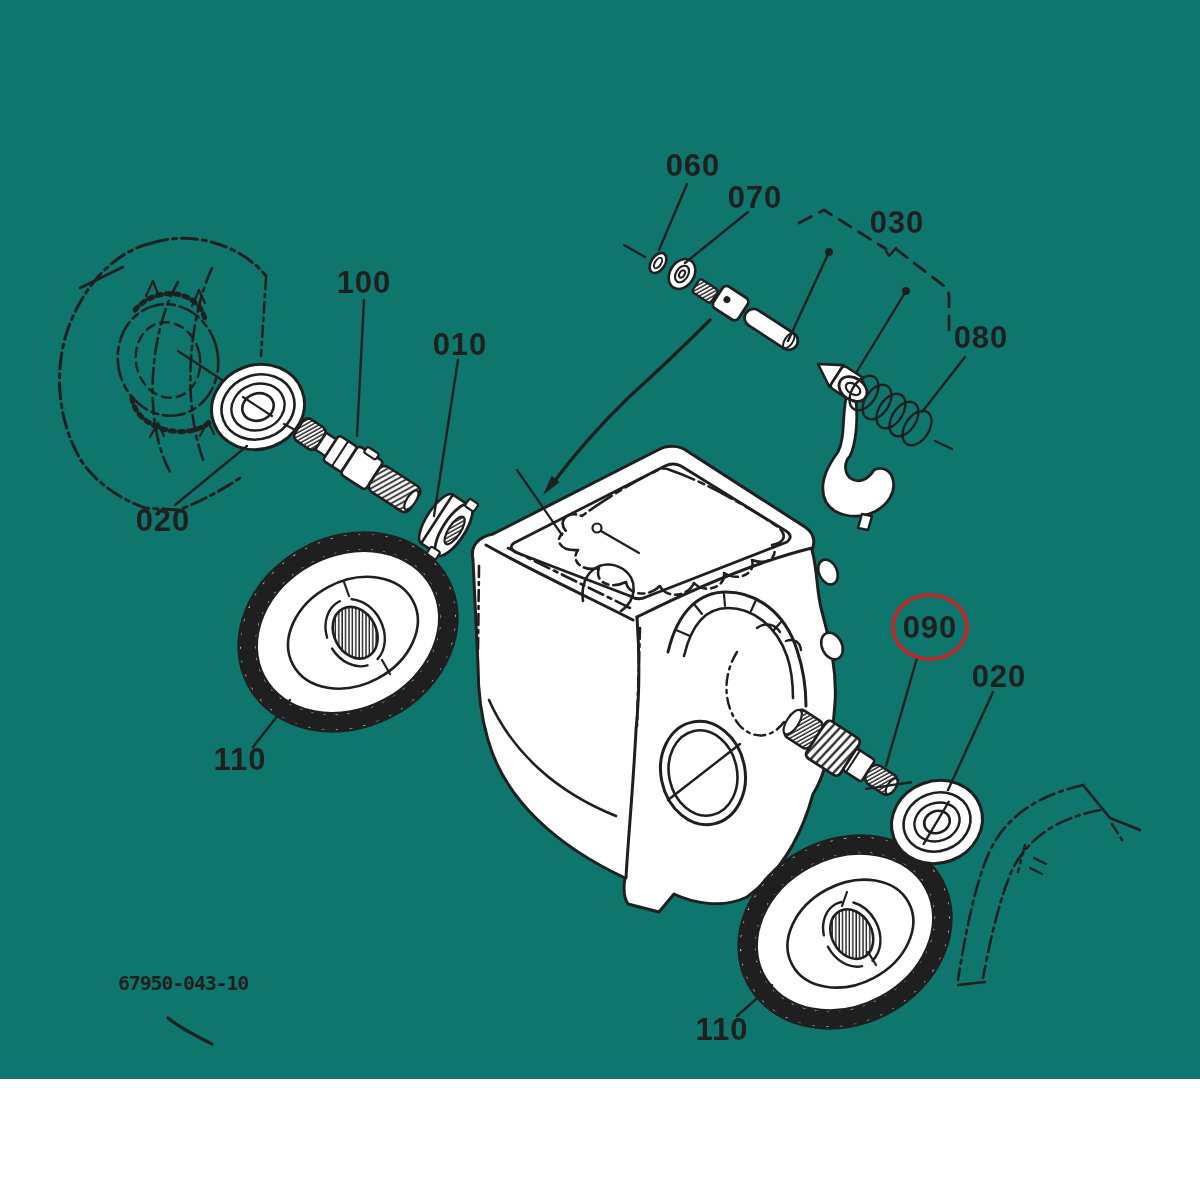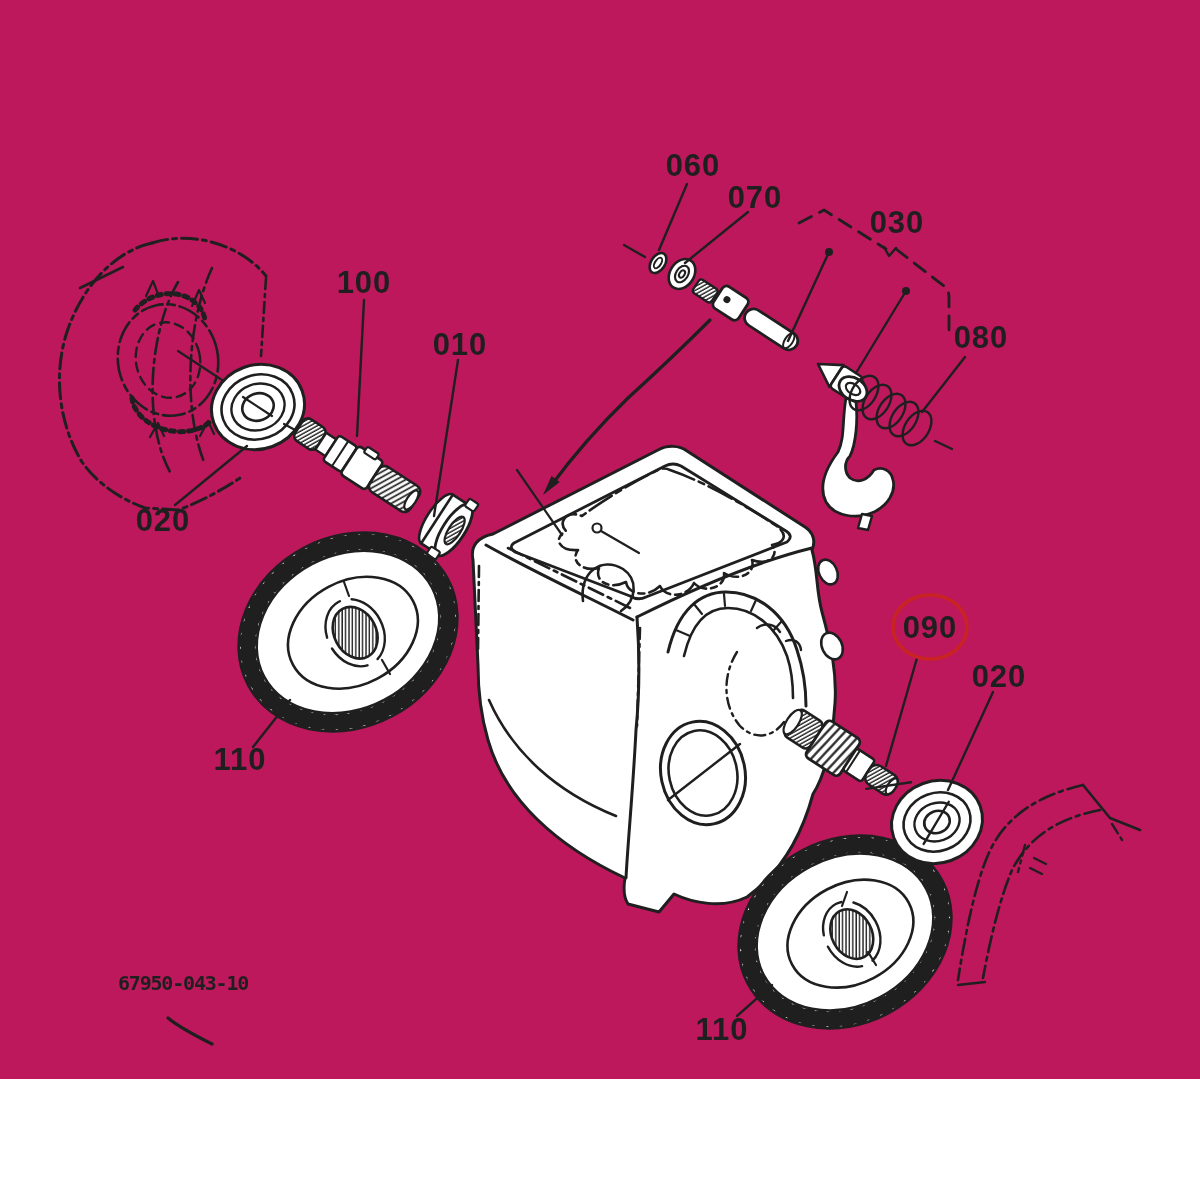--- a/index.html
+++ b/index.html
@@ -1,16 +1,16 @@
 <!DOCTYPE html>
 <html><head>
 <meta charset="utf-8">
 <style>
   html,body{margin:0;padding:0;background:#ffffff;}
-  .stage{position:relative;width:1200px;height:1079px;background:#be185d;overflow:hidden;}
+  .stage{position:relative;width:1200px;height:1079px;background:#0f766e;overflow:hidden;}
   svg{position:absolute;left:0;top:0;}
   svg *{stroke-linecap:round;stroke-linejoin:round;}
   .k{stroke:#1f1f1f;}
   .s3{stroke-width:3;}
   .s28{stroke-width:2.8;}
   .s26{stroke-width:2.6;}
   .s24{stroke-width:2.4;}
   .s22{stroke-width:2.2;}
   .s2{stroke-width:2;}
   .dd{stroke-dasharray:16 5 4 5;}

